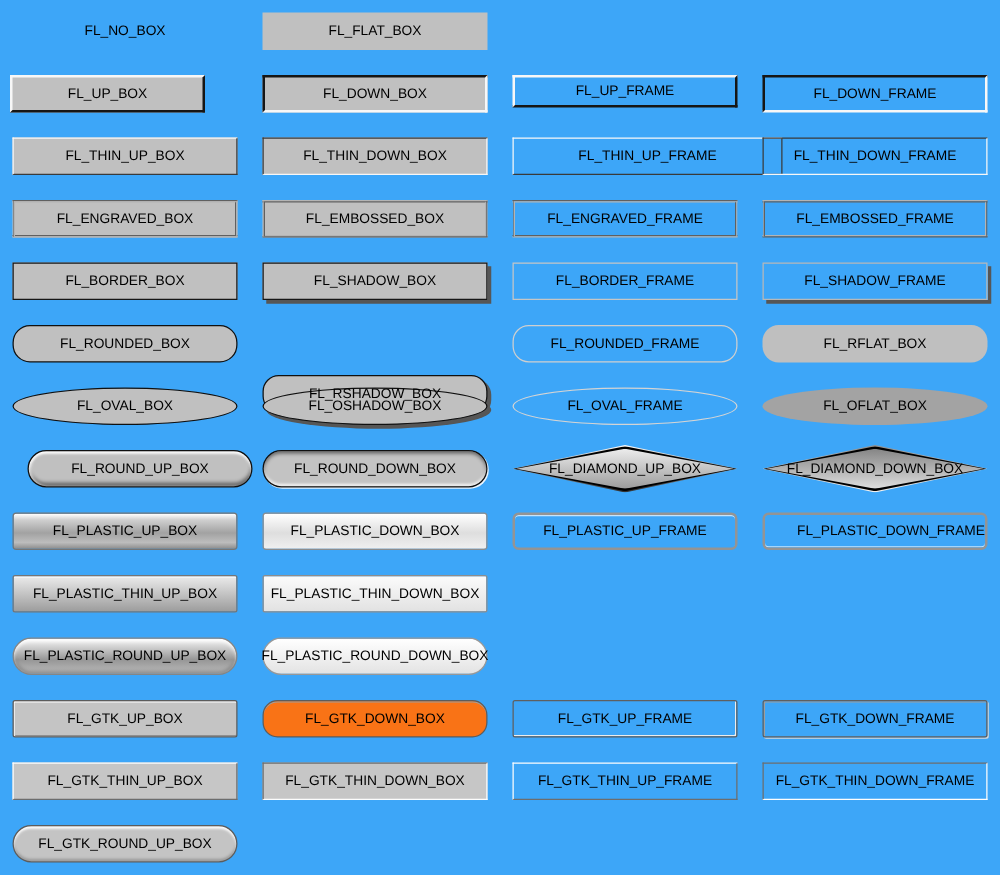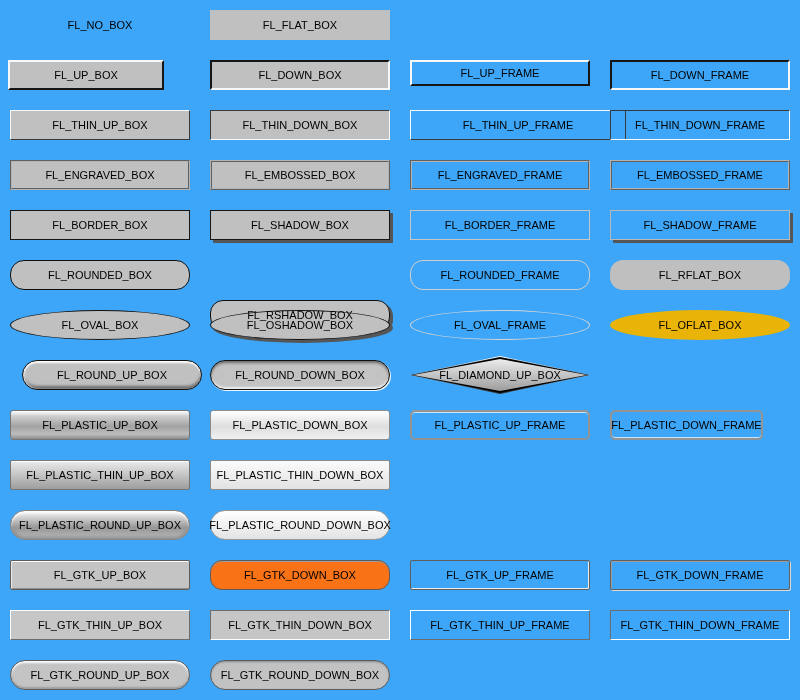--- a/index.html
+++ b/index.html
@@ -35,21 +35,21 @@
   .shadowframe { border:1px solid #b8b8b8; box-shadow:3px 3px 0 #565656; }
 
   
   .rounded      { background:#c0c0c0; border:1px solid #101010; border-radius:13px; }
   .rshadow      { background:#c0c0c0; border:1px solid #101010; border-radius:13px; box-shadow:3px 3px 0 #565656; }
   .roundedframe { border:1px solid #cfcfcf; border-radius:13px; }
   .rflat        { background:#bfbfbf; border-radius:13px; }
   .oval      { background:#c0c0c0; border:1px solid #101010; border-radius:50%; }
   .oshadow   { background:#c0c0c0; border:1px solid #101010; border-radius:50%; box-shadow:3px 3px 0 #565656; }
   .ovalframe { border:1px solid #d4d4d4; border-radius:50%; }
-  .oflat     { background:#eab308; border-radius:50%; }
+  .oflat     { background:#a3a3a3; border-radius:50%; }
   .roundup {
     background:#c0c0c0; border:1px solid #101010; border-radius:15px;
     box-shadow:inset 0 2px 2px rgba(255,255,255,.95), inset 2px 0 2px rgba(255,255,255,.55), inset 0 -3px 3px rgba(0,0,0,.45);
   }
   .rounddown {
     background:#c3c3c3; border:1px solid #101010; border-radius:15px;
     box-shadow:1px 1px 0 rgba(255,255,255,.9), inset 0 2px 3px rgba(0,0,0,.45), inset 0 -2px 2px rgba(255,255,255,.75);
   }
 
   
@@ -204,30 +204,36 @@
     </div>
     <div class="bx rounddown" style="left: 210px; top: 360px; width: 180px; height: 30px;">
       <span class="lbl">FL_ROUND_DOWN_BOX</span>
     </div>
     <div class="bx diamondup" style="left: 410px; top: 360px; width: 180px; height: 30px;">
       <div class="dl1"></div>
       <div class="dl2"></div>
       <div class="dl3"></div>
       <span class="lbl">FL_DIAMOND_UP_BOX</span>
     </div>
+    <div class="bx diamonddown" style="left: 610px; top: 360px; width: 180px; height: 30px;">
+      <div class="dl1"></div>
+      <div class="dl2"></div>
+      <div class="dl3"></div>
+      <span class="lbl">FL_DIAMOND_DOWN_BOX</span>
+    </div>
     <div class="bx plasticup" style="left: 10px; top: 410px; width: 180px; height: 30px;">
       <span class="lbl">FL_PLASTIC_UP_BOX</span>
     </div>
     <div class="bx plasticdown" style="left: 210px; top: 410px; width: 180px; height: 30px;">
       <span class="lbl">FL_PLASTIC_DOWN_BOX</span>
     </div>
     <div class="bx plasticupframe" style="left: 410px; top: 410px; width: 180px; height: 30px;">
       <span class="lbl">FL_PLASTIC_UP_FRAME</span>
     </div>
-    <div class="bx plasticdownframe" style="left: 610px; top: 410px; width: 153px; height: 30px;">
+    <div class="bx plasticdownframe" style="left: 610px; top: 410px; width: 180px; height: 30px; justify-content: flex-end;">
       <span class="lbl">FL_PLASTIC_DOWN_FRAME</span>
     </div>
     <div class="bx plasticthinup" style="left: 10px; top: 460px; width: 180px; height: 30px;">
       <span class="lbl">FL_PLASTIC_THIN_UP_BOX</span>
     </div>
     <div class="bx plasticthindown" style="left: 210px; top: 460px; width: 180px; height: 30px;">
       <span class="lbl">FL_PLASTIC_THIN_DOWN_BOX</span>
     </div>
     <div class="bx plasticroundup" style="left: 10px; top: 510px; width: 180px; height: 30px;">
       <span class="lbl">FL_PLASTIC_ROUND_UP_BOX</span>
@@ -255,16 +261,13 @@
     </div>
     <div class="bx gtkthinupframe" style="left: 410px; top: 610px; width: 180px; height: 30px;">
       <span class="lbl">FL_GTK_THIN_UP_FRAME</span>
     </div>
     <div class="bx gtkthindownframe" style="left: 610px; top: 610px; width: 180px; height: 30px;">
       <span class="lbl">FL_GTK_THIN_DOWN_FRAME</span>
     </div>
     <div class="bx gtkroundup" style="left: 10px; top: 660px; width: 180px; height: 30px;">
       <span class="lbl">FL_GTK_ROUND_UP_BOX</span>
     </div>
-    <div class="bx gtkrounddown" style="left: 210px; top: 660px; width: 180px; height: 30px;">
-      <span class="lbl">FL_GTK_ROUND_DOWN_BOX</span>
-    </div>
   </div>
 
 </body></html>

